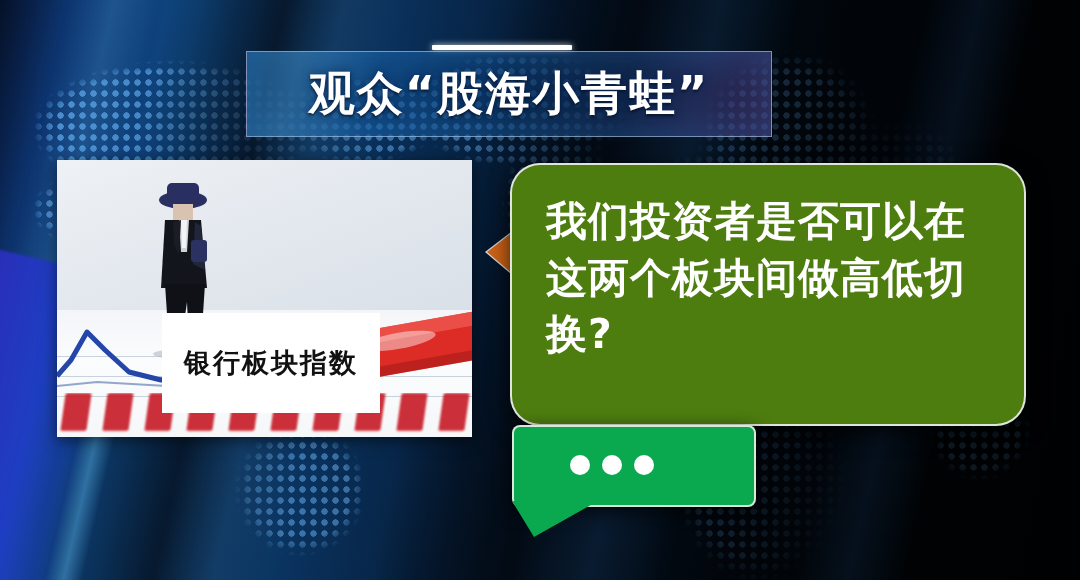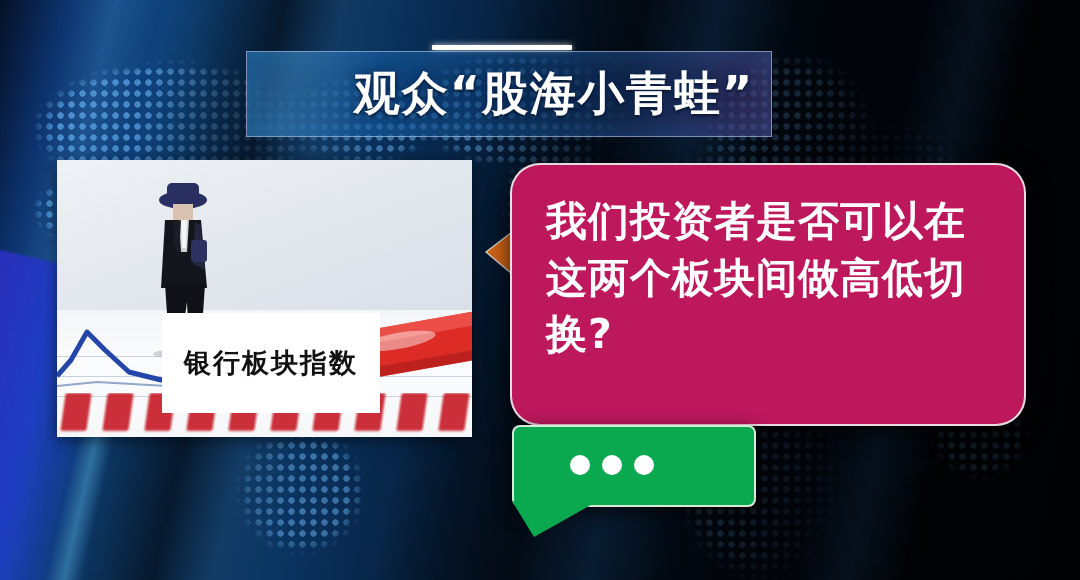--- a/index.html
+++ b/index.html
@@ -85,21 +85,21 @@
                 rgba(14,64,120,.52) 50%, rgba(30,60,120,.5) 72%, rgba(96,60,140,.48) 100%);
      box-shadow:inset 0 0 40px rgba(40,120,190,.35);
      overflow:hidden;}
   .banner .gloss{position:absolute;left:-40px;top:-20px;width:160px;height:160px;transform:rotate(13deg);
      background:linear-gradient(90deg,rgba(255,255,255,0),rgba(150,220,255,.16),rgba(255,255,255,0));}
   .banner-text{position:absolute;left:0;top:0;width:524px;height:84px;
      display:flex;align-items:center;justify-content:center;
      color:#ffffff;font-size:46px;font-weight:700;letter-spacing:2px;
      font-family:"DejaVu Sans","Liberation Sans",sans-serif;
      text-shadow:0 0 10px rgba(10,40,90,.9), 0 2px 3px rgba(0,0,0,.65);
-     white-space:nowrap;margin-left:45px;}
+     white-space:nowrap;}
 
   
   .photo{position:absolute;left:57px;top:160px;width:415px;height:277px;overflow:hidden;
      background:#e9eef3;box-shadow:0 3px 14px rgba(0,0,0,.55);text-align:center;}
   .ph-bgtop{position:absolute;left:0;top:0;width:415px;height:190px;
      background:linear-gradient(160deg,#eef1f5 0%,#e3e8ee 45%,#d7dee6 100%);}
   .ph-paper{position:absolute;left:0;top:150px;width:415px;height:127px;
      background:linear-gradient(180deg,#f3f5f8 0%,#fbfcfd 40%,#f6f7f9 100%);}
   .ph-gline{position:absolute;background:#c8d2dd;height:1px;}
   .ph-chart{position:absolute;left:0;top:160px;width:260px;height:70px;}
@@ -109,21 +109,21 @@
   .ph-pencil{position:absolute;right:-18px;top:168px;width:240px;height:52px;transform:rotate(-10deg);}
   .ph-fig{position:absolute;left:92px;top:18px;width:72px;height:180px;}
 
   .caption{position:absolute;left:105px;top:153px;width:218px;height:100px;background:#ffffff;
      display:flex;flex-direction:column;align-items:center;justify-content:center;gap:2px;}
   .cap-line{color:#111;font-size:27px;font-weight:700;letter-spacing:2px;
      font-family:"DejaVu Serif","Liberation Serif",serif;line-height:1.22;}
 
   
   .bubble-orange{position:absolute;left:510px;top:163px;width:512px;height:259px;
-     background:#be185d;border:2px solid rgba(235,238,235,.92);border-radius:30px;
+     background:#4d7c0f;border:2px solid rgba(235,238,235,.92);border-radius:30px;
      box-shadow:0 6px 22px rgba(0,0,0,.75);}
   .tail-orange{position:absolute;left:487px;top:232px;width:0;height:0;
      border-top:20px solid transparent;border-bottom:22px solid transparent;
      border-right:26px solid #cf6316;
      filter:drop-shadow(-2px 0 0 rgba(235,238,235,.9));}
   .bubble-orange-text{position:absolute;left:34px;top:28px;width:452px;
      color:#ffffff;font-size:41px;font-weight:700;line-height:1.38;letter-spacing:1px;
      font-family:"DejaVu Sans","Liberation Sans",sans-serif;}
 
   .bubble-green{position:absolute;left:512px;top:425px;width:240px;height:78px;

